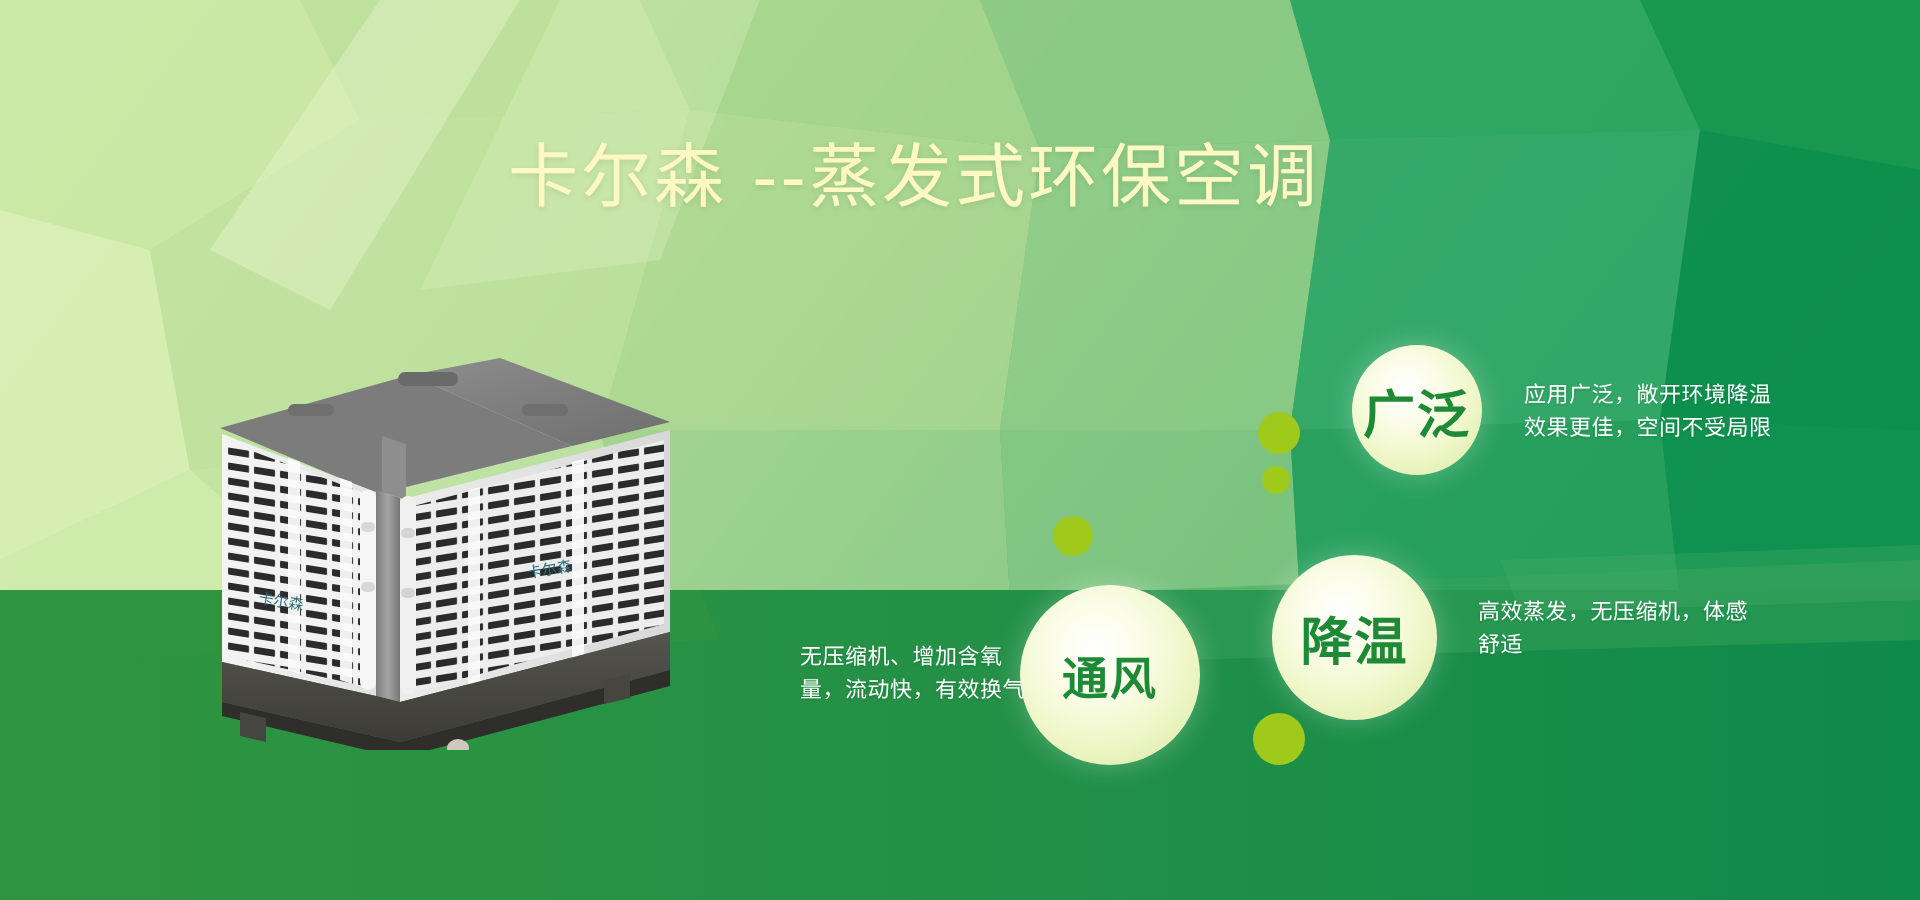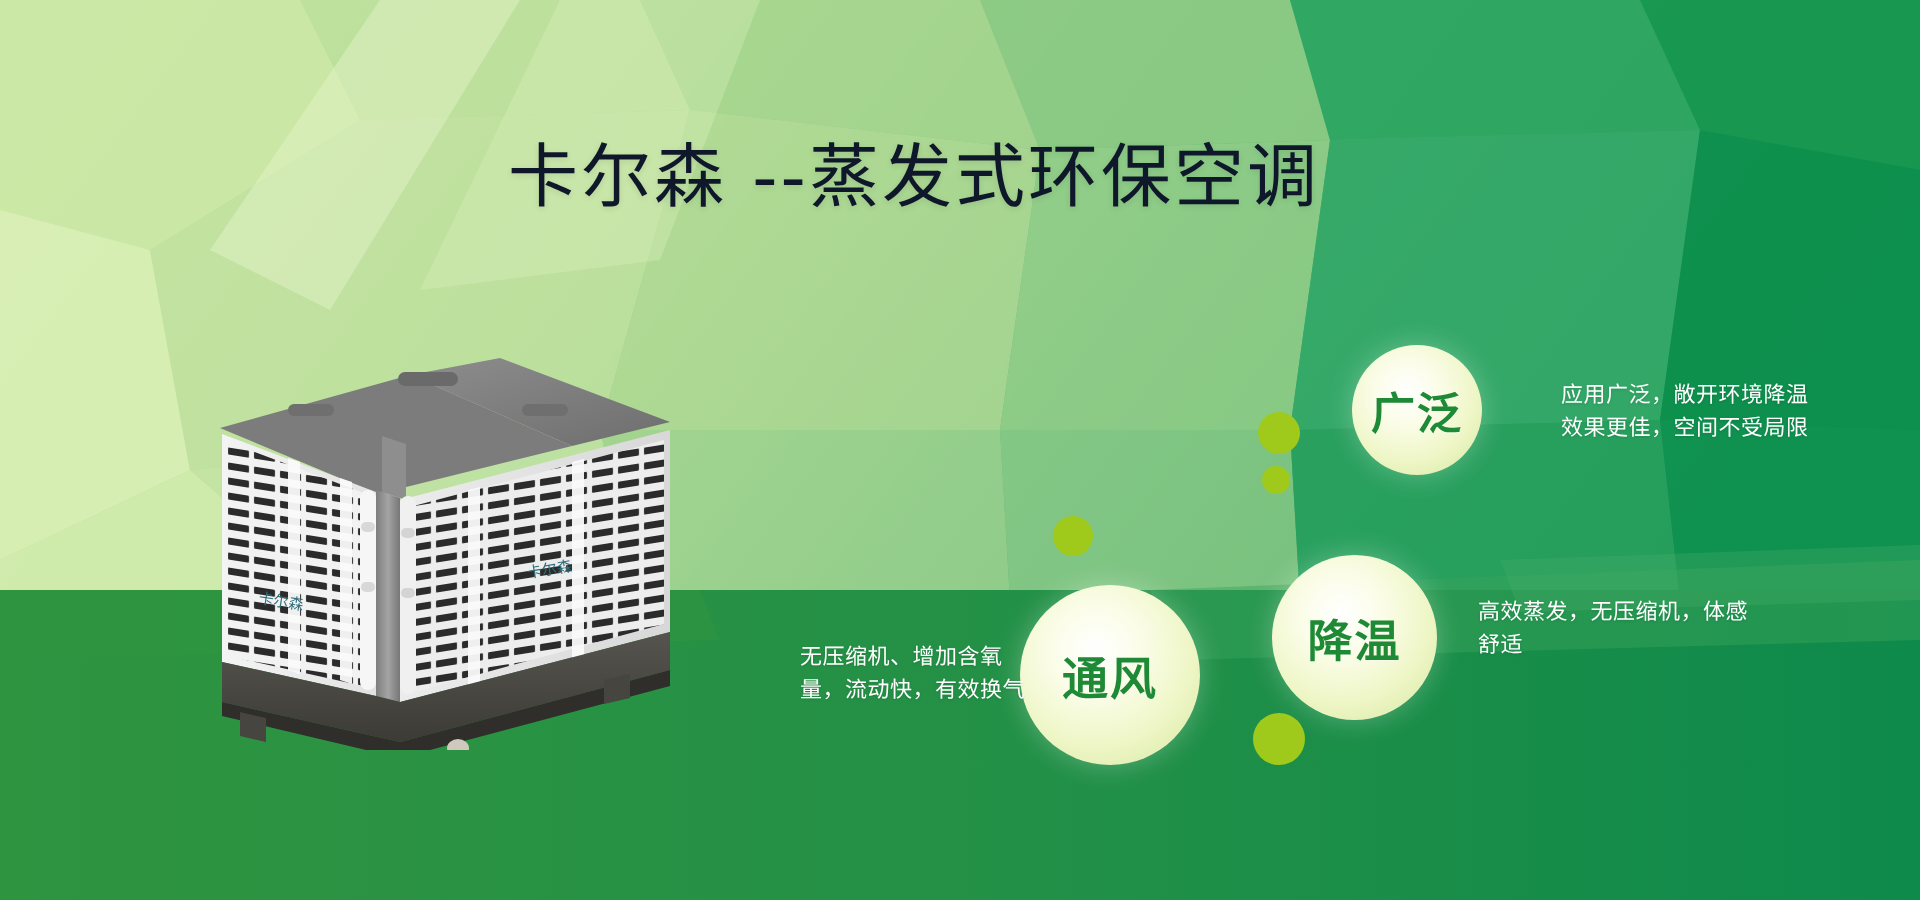--- a/index.html
+++ b/index.html
@@ -29,21 +29,21 @@
     display: block;
   }
 
   
   .headline {
     position: absolute;
     left: 0;
     top: 140px;
     width: 1828px;
     text-align: center;
-    color: #0f172a;
+    color: #fef9c3;
     font-size: 70px;
     line-height: 1.08;
     font-weight: 500;
     letter-spacing: 3px;
     white-space: nowrap;
     text-shadow: 0 2px 6px rgba(0,0,0,0.10);
   }
 
   
   .product {
@@ -74,27 +74,27 @@
     color: #1f8a36;
     font-weight: 700;
     letter-spacing: 2px;
     text-shadow: 0 1px 1px rgba(255,255,255,0.55);
   }
 
   .bubble-huanbao   { left: 1065px; top: 300px;  width: 150px; height: 150px; }
   .bubble-huanbao span   { font-size: 42px; }
 
   .bubble-guangfan  { left: 1352px; top: 345px;  width: 130px; height: 130px; }
-  .bubble-guangfan span  { font-size: 44px; }
+  .bubble-guangfan span  { font-size: 52px; }
 
   .bubble-tongfeng  { left: 1020px; top: 585px;  width: 180px; height: 180px; align-items: center; }
   .bubble-tongfeng span  { font-size: 46px; }
 
   .bubble-jiangwen  { left: 1272px; top: 555px;  width: 165px; height: 165px; }
-  .bubble-jiangwen span  { font-size: 45px; font-family: Liberation Mono, monospace; }
+  .bubble-jiangwen span  { font-size: 52px; font-family: Liberation Mono, monospace; }
 
   
   .dot {
     position: absolute;
     border-radius: 50%;
     background: #9fca1c;
   }
   .dot-a { left: 1258px; top: 412px; width: 42px; height: 42px; }
   .dot-b { left: 1262px; top: 466px; width: 28px; height: 28px; }
   .dot-c { left: 1053px; top: 516px; width: 40px; height: 40px; }
@@ -104,21 +104,21 @@
   .caption {
     position: absolute;
     color: #ffffff;
     font-size: 22px;
     line-height: 1.52;
     letter-spacing: 0.5px;
     font-weight: 500;
     text-shadow: 0 1px 3px rgba(0,0,0,0.14);
   }
   .cap-1 { left: 820px;  top: 398px; width: 240px; }
-  .cap-2 { left: 1524px; top: 378px; width: 250px; margin-left: 37px; }
+  .cap-2 { left: 1524px; top: 378px; width: 250px; }
   .cap-3 { left: 1478px; top: 595px; width: 290px; }
   .cap-4 { left: 800px;  top: 640px; width: 225px; }
   .caption p { margin: 0; }
 </style>
 </head>
 <body>
 
 <div class="banner">
 
   <svg class="bg-art" viewBox="0 0 1920 900" preserveAspectRatio="none">

